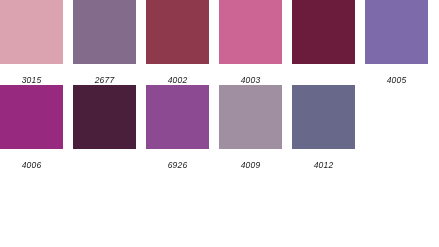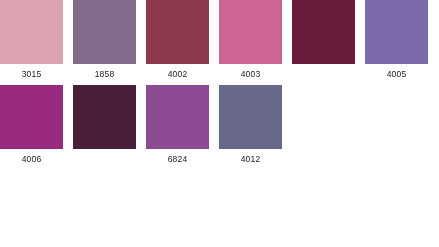--- a/index.html
+++ b/index.html
@@ -35,36 +35,37 @@
     display: block;
   }
   .swatch-label {
     display: block;
     width: 63px;
     text-align: center;
     font-family: "Liberation Sans", sans-serif;
     font-size: 8.5px;
     line-height: 10px;
     color: #1a1a1a;
-    padding-top: 5px;
+    padding-top: 11px;
     letter-spacing: 0.2px;
     white-space: nowrap;
+    font-style: italic;
   }
 </style>
 </head>
 <body>
 
 <div id="swatch-grid">
     <div class="swatch-cell">
       <div class="swatch-chip" style="background: rgb(219, 163, 175);"></div>
       <span class="swatch-label">3015</span>
     </div>
     <div class="swatch-cell">
       <div class="swatch-chip" style="background: rgb(131, 107, 140);"></div>
-      <span class="swatch-label">1858</span>
+      <span class="swatch-label">2677</span>
     </div>
     <div class="swatch-cell">
       <div class="swatch-chip" style="background: rgb(142, 58, 76);"></div>
       <span class="swatch-label">4002</span>
     </div>
     <div class="swatch-cell">
       <div class="swatch-chip" style="background: rgb(204, 100, 148);"></div>
       <span class="swatch-label">4003</span>
     </div>
     <div class="swatch-cell">
@@ -76,19 +77,23 @@
     </div>
     <div class="swatch-cell">
       <div class="swatch-chip" style="background: rgb(151, 41, 126);"></div>
       <span class="swatch-label">4006</span>
     </div>
     <div class="swatch-cell">
       <div class="swatch-chip" style="background: rgb(74, 31, 60);"></div>
     </div>
     <div class="swatch-cell">
       <div class="swatch-chip" style="background: rgb(140, 74, 147);"></div>
-      <span class="swatch-label">6824</span>
+      <span class="swatch-label">6926</span>
+    </div>
+    <div class="swatch-cell">
+      <div class="swatch-chip" style="background: rgb(160, 143, 160);"></div>
+      <span class="swatch-label">4009</span>
     </div>
     <div class="swatch-cell">
       <div class="swatch-chip" style="background: rgb(104, 105, 138);"></div>
       <span class="swatch-label">4012</span>
     </div>
   </div>
 
 </body></html>

